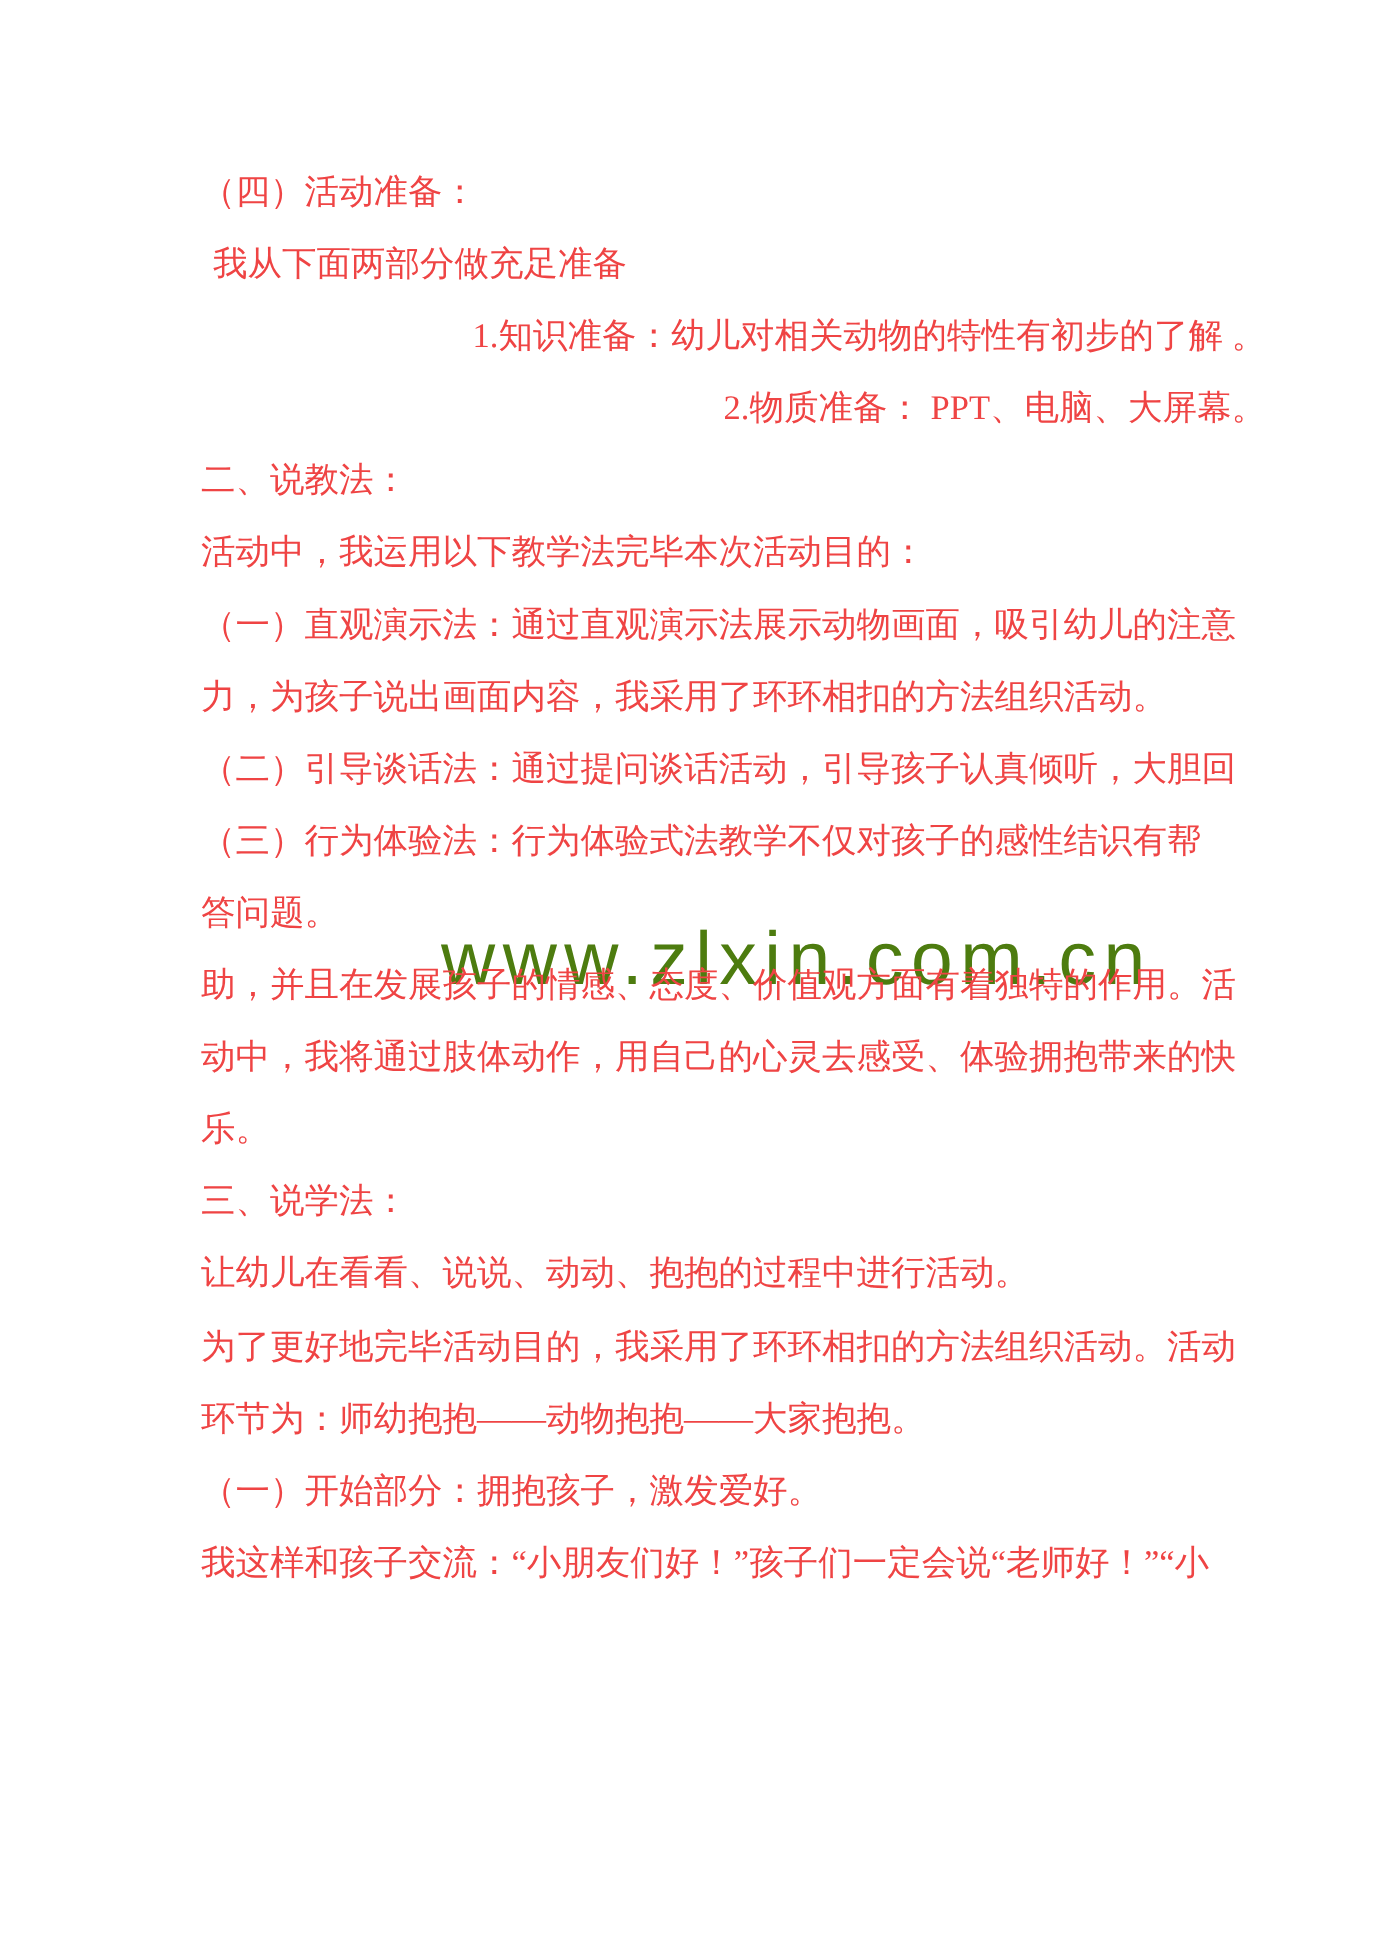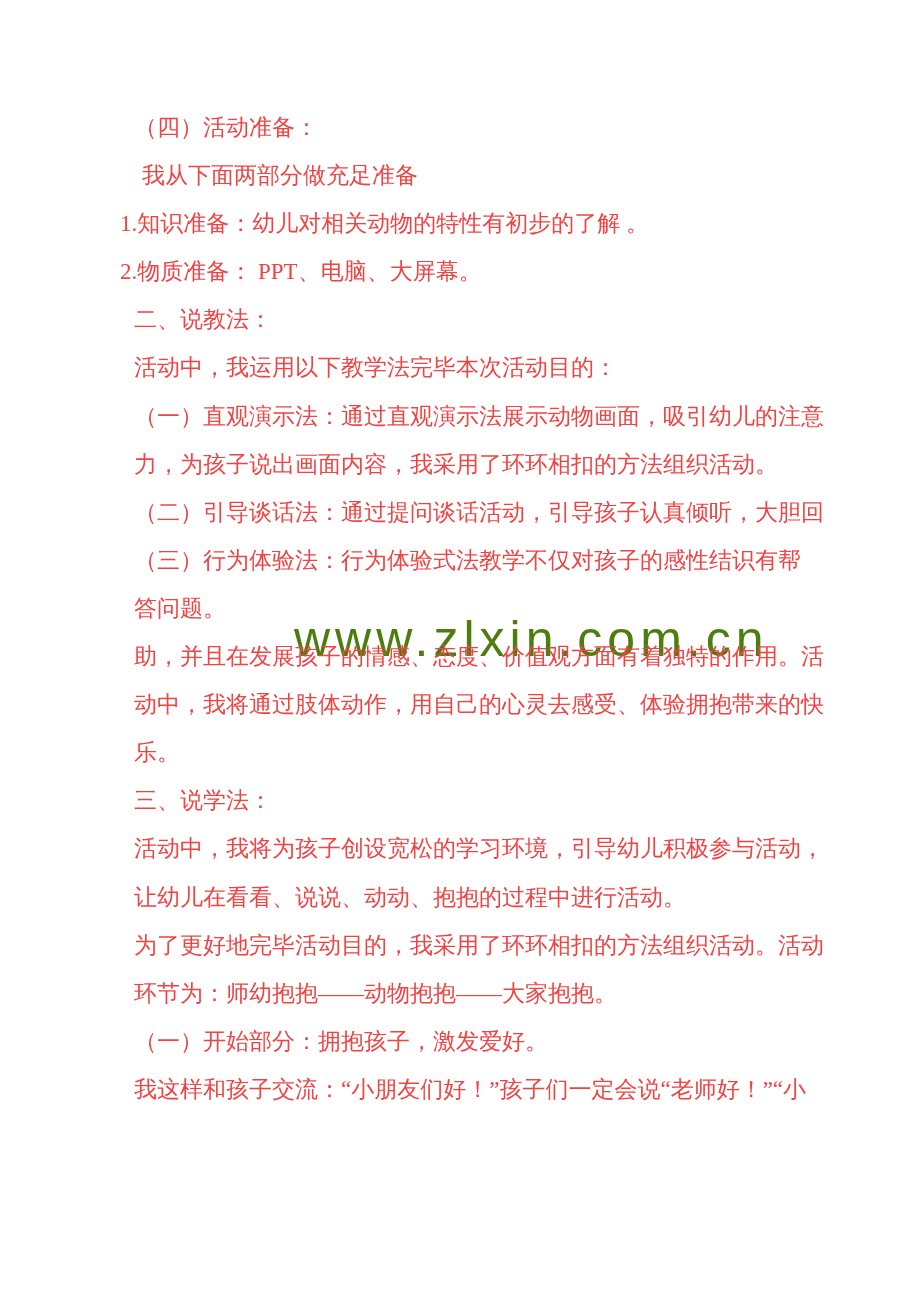--- a/index.html
+++ b/index.html
@@ -36,21 +36,21 @@
     z-index: 2;
     font-size: 23px;
     line-height: 48.1px;
     color: #1b1b1b;
   }
   .line {
     white-space: pre-wrap;
     height: 48.1px;
     overflow: visible;
   }
-  .line--outdent { margin-left: -14px; }
+  .line--outdent { margin-left: -14px; text-align: right; }
   .line--indent  { text-indent: 8px; }
 </style>
 </head>
 <body>
 
 <div class="page" style="background: rgb(255, 255, 255);">
   <div class="watermark" style="color: #4d7c0f;">www.zlxin.com.cn</div>
   <div class="content" style="color: #ef4444;">
       <div class="line line--normal">（四）活动准备：</div>
       <div class="line line--indent">我从下面两部分做充足准备</div>
@@ -60,20 +60,19 @@
       <div class="line line--normal">活动中，我运用以下教学法完毕本次活动目的：</div>
       <div class="line line--normal">（一）直观演示法：通过直观演示法展示动物画面，吸引幼儿的注意</div>
       <div class="line line--normal">力，为孩子说出画面内容，我采用了环环相扣的方法组织活动。</div>
       <div class="line line--normal">（二）引导谈话法：通过提问谈话活动，引导孩子认真倾听，大胆回</div>
       <div class="line line--normal">（三）行为体验法：行为体验式法教学不仅对孩子的感性结识有帮</div>
       <div class="line line--normal">答问题。</div>
       <div class="line line--normal">助，并且在发展孩子的情感、态度、价值观方面有着独特的作用。活</div>
       <div class="line line--normal">动中，我将通过肢体动作，用自己的心灵去感受、体验拥抱带来的快</div>
       <div class="line line--normal">乐。</div>
       <div class="line line--normal">三、说学法：</div>
-      <div class="line line--normal">活动中，我将为孩子创设宽松的学习环境，引导幼儿积极参与活动，</div>
       <div class="line line--normal">让幼儿在看看、说说、动动、抱抱的过程中进行活动。</div>
       <div class="line line--normal">为了更好地完毕活动目的，我采用了环环相扣的方法组织活动。活动</div>
       <div class="line line--normal">环节为：师幼抱抱——动物抱抱——大家抱抱。</div>
       <div class="line line--normal">（一）开始部分：拥抱孩子，激发爱好。</div>
       <div class="line line--normal">我这样和孩子交流：“小朋友们好！”孩子们一定会说“老师好！”“小</div>
     </div>
 </div>
 
 </body></html>

